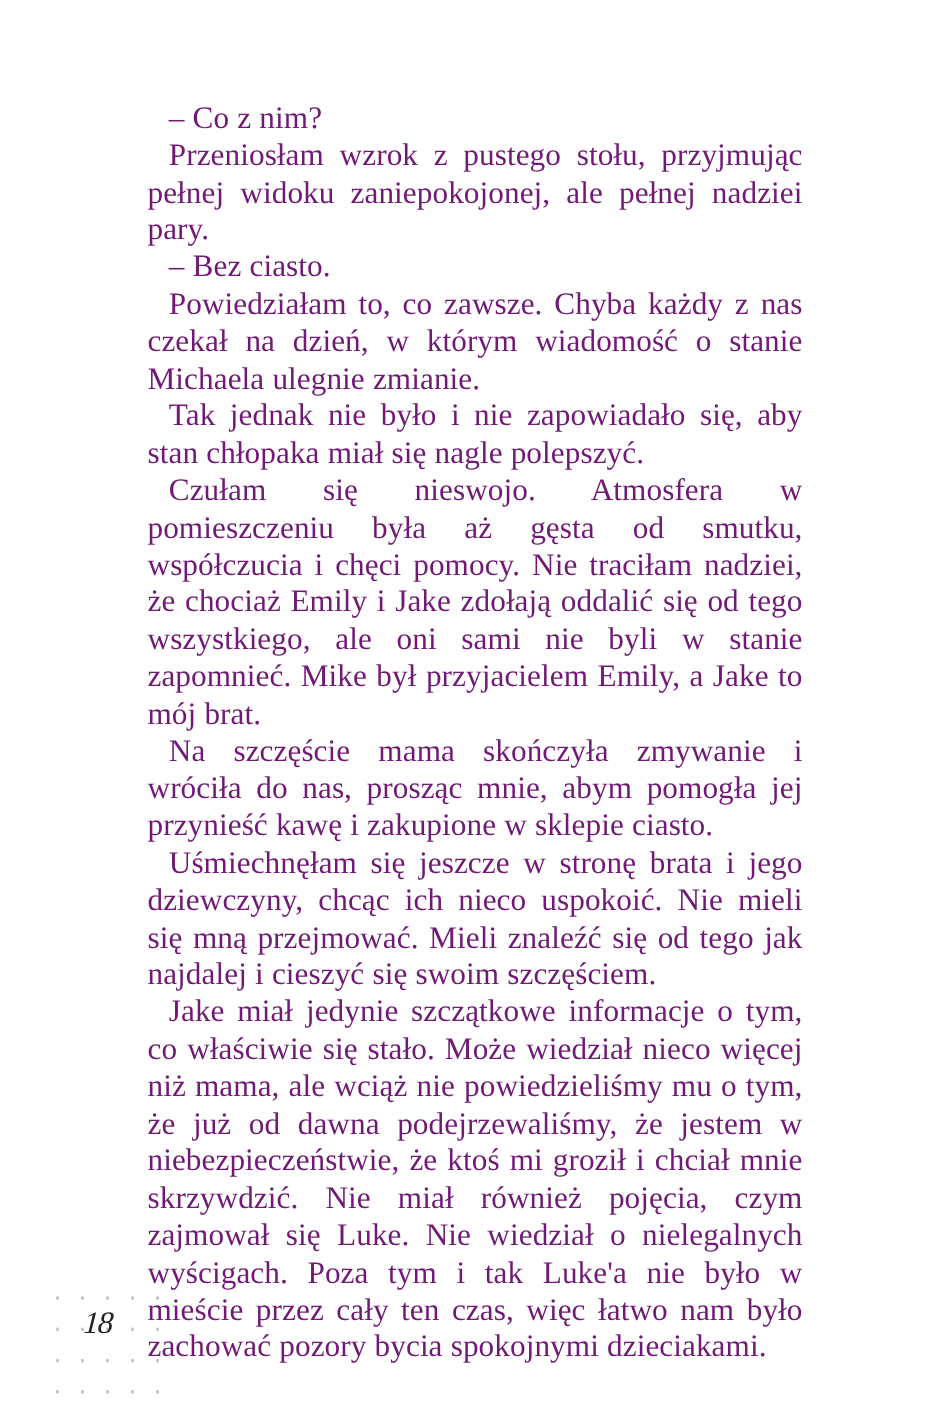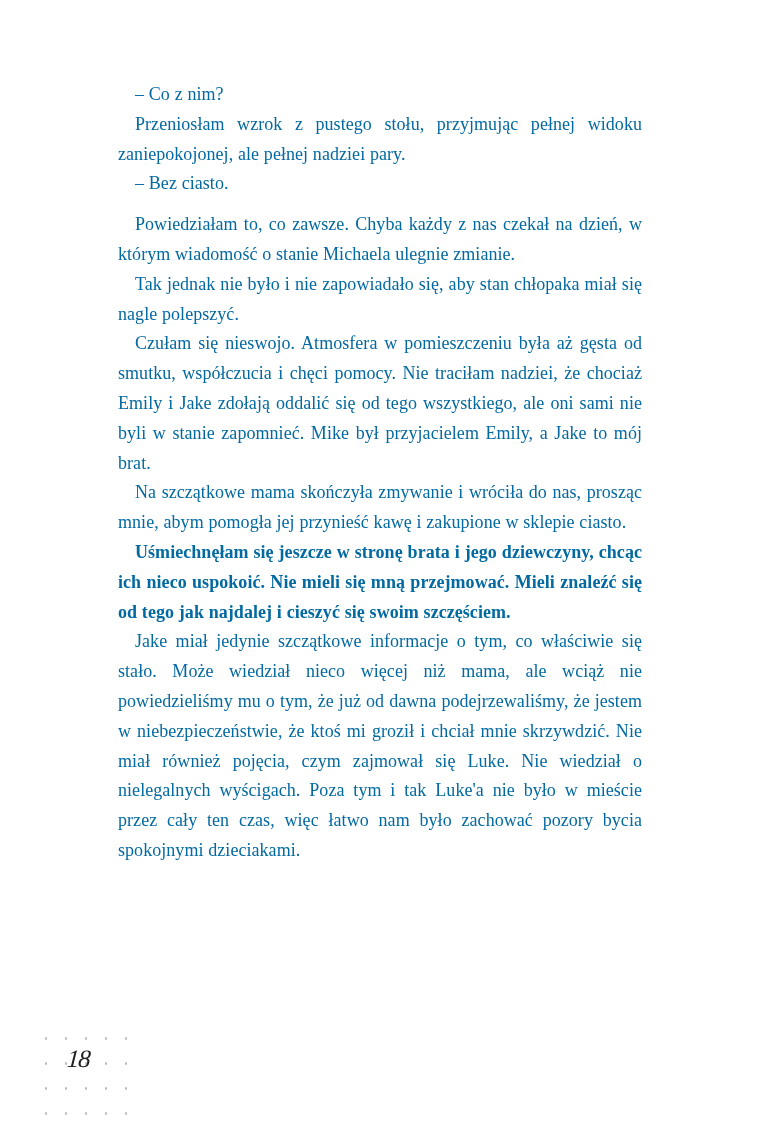--- a/index.html
+++ b/index.html
@@ -16,22 +16,22 @@
     overflow: hidden;
     font-family: "Liberation Serif", "DejaVu Serif", serif;
   }
 
   
   #text-block {
     position: absolute;
     left: 118px;
     top: 80px;
     width: 524px;
-    color: #0369a1;
-    font-size: 18px;
+    color: #701a75;
+    font-size: 25px;
     line-height: 29.8px;
     text-align: justify;
     text-justify: inter-word;
     -webkit-hyphens: none;
     hyphens: none;
     font-kerning: normal;
     letter-spacing: 0.05px;
     word-spacing: 0.2px;
   }
 
@@ -82,25 +82,25 @@
 </style>
 </head>
 <body>
 
 <div id="page">
 
   <div id="text-block">
     <p style="text-align-last: left;">– Co z nim?</p>
     <p style="text-align-last: left;">Przeniosłam wzrok z pustego stołu, przyjmując pełnej widoku zaniepokojonej, ale pełnej nadziei pary.</p>
     <p style="text-align-last: left;">– Bez ciasto.</p>
-    <p style="text-align-last: left; margin-top: 11px;">Powiedziałam to, co zawsze. Chyba każdy z nas czekał na dzień, w którym wiadomość o stanie Michaela ulegnie zmianie.</p>
+    <p style="text-align-last: left;">Powiedziałam to, co zawsze. Chyba każdy z nas czekał na dzień, w którym wiadomość o stanie Michaela ulegnie zmianie.</p>
     <p style="text-align-last: left;">Tak jednak nie było i nie zapowiadało się, aby stan chłopaka miał się nagle polepszyć.</p>
     <p style="text-align-last: left;">Czułam się nieswojo. Atmosfera w pomieszczeniu była aż gęsta od smutku, współczucia i chęci pomocy. Nie traciłam nadziei, że chociaż Emily i Jake zdołają oddalić się od tego wszystkiego, ale oni sami nie byli w stanie zapomnieć. Mike był przyjacielem Emily, a Jake to mój brat.</p>
-    <p style="text-align-last: left;">Na szczątkowe mama skończyła zmywanie i wróciła do nas, prosząc mnie, abym pomogła jej przynieść kawę i zakupione w sklepie ciasto.</p>
-    <p style="text-align-last: left; font-weight: bold;">Uśmiechnęłam się jeszcze w stronę brata i jego dziewczyny, chcąc ich nieco uspokoić. Nie mieli się mną przejmować. Mieli znaleźć się od tego jak najdalej i cieszyć się swoim szczęściem.</p>
+    <p style="text-align-last: left;">Na szczęście mama skończyła zmywanie i wróciła do nas, prosząc mnie, abym pomogła jej przynieść kawę i zakupione w sklepie ciasto.</p>
+    <p style="text-align-last: left;">Uśmiechnęłam się jeszcze w stronę brata i jego dziewczyny, chcąc ich nieco uspokoić. Nie mieli się mną przejmować. Mieli znaleźć się od tego jak najdalej i cieszyć się swoim szczęściem.</p>
     <p style="text-align-last: left;">Jake miał jedynie szczątkowe informacje o tym, co właściwie się stało. Może wiedział nieco więcej niż mama, ale wciąż nie powiedzieliśmy mu o tym, że już od dawna podejrzewaliśmy, że jestem w niebezpieczeństwie, że ktoś mi groził i chciał mnie skrzywdzić. Nie miał również pojęcia, czym zajmował się Luke. Nie wiedział o nielegalnych wyścigach. Poza tym i tak Luke'a nie było w mieście przez cały ten czas, więc łatwo nam było zachować pozory bycia spokojnymi dzieciakami.</p>
   </div>
 
   <div id="folio-ornament">
     <div id="dot-grid">
         <div style="display: flex; align-items: center; justify-content: center;">
           <div class="dot" style="background: rgb(189, 189, 189);"></div>
         </div>
         <div style="display: flex; align-items: center; justify-content: center;">
           <div class="dot" style="background: rgb(189, 189, 189);"></div>

